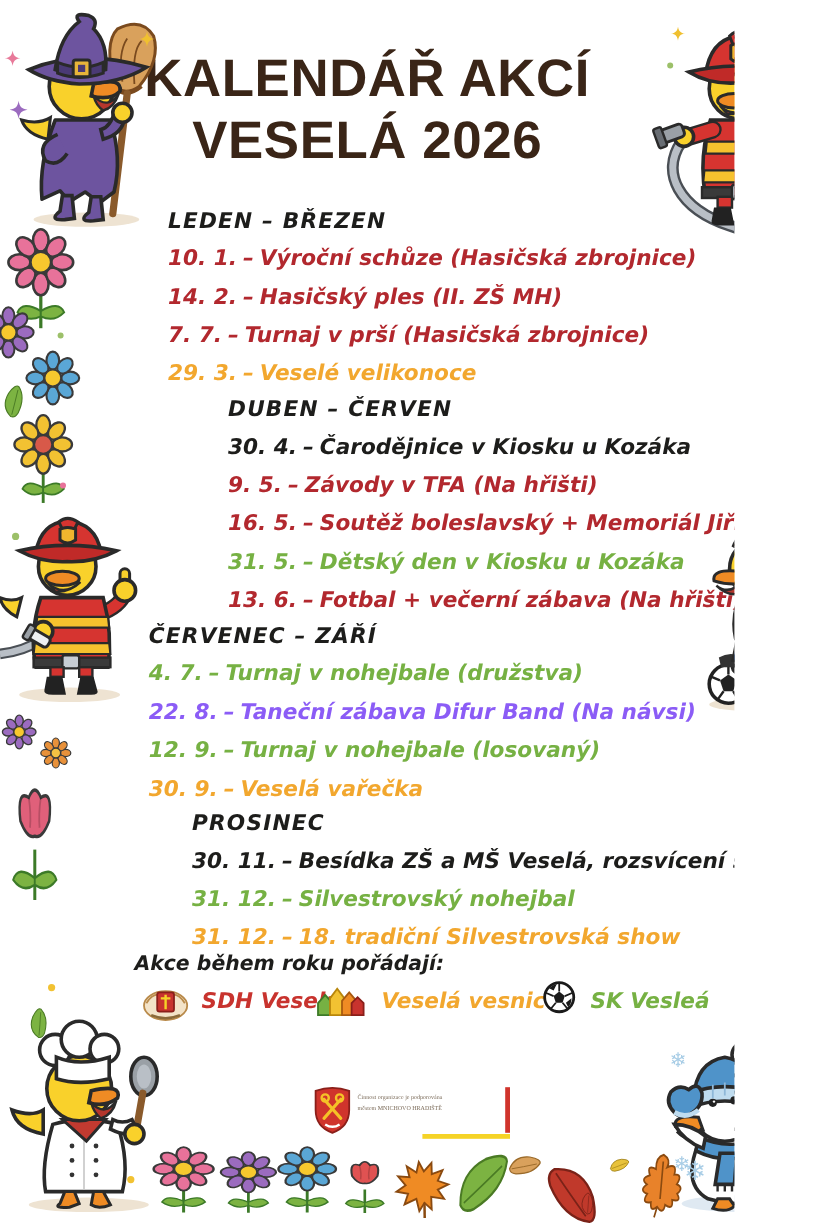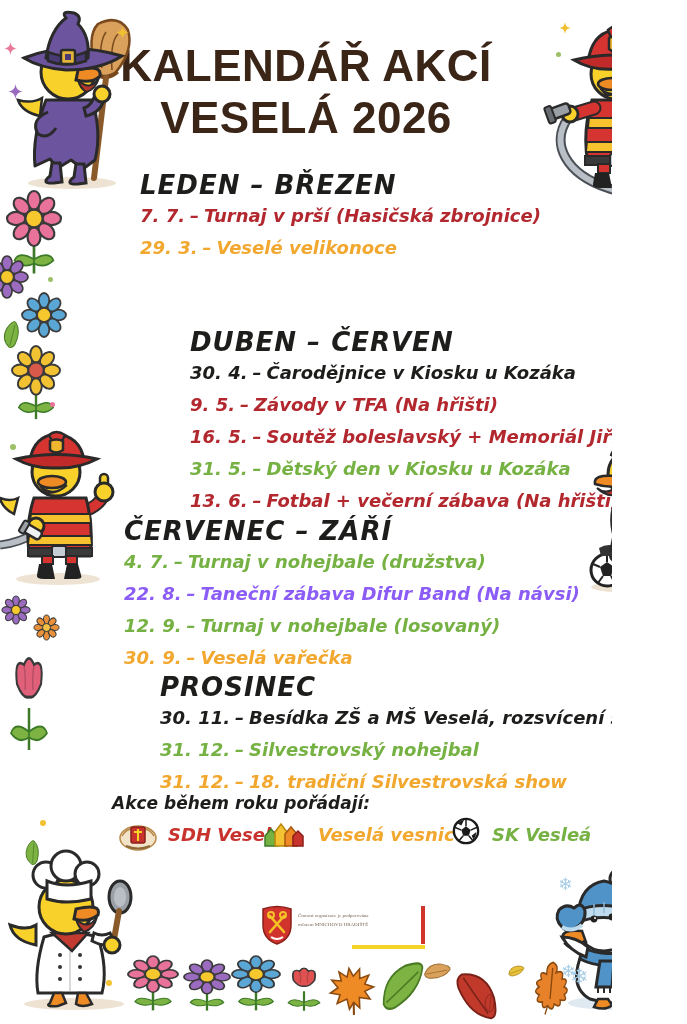--- a/index.html
+++ b/index.html
@@ -3,21 +3,21 @@
 <meta charset="utf-8">
 <style>
   html,body{margin:0;padding:0;background:#fff;}
   .poster{position:relative;width:612px;height:1024px;background:#ffffff;overflow:hidden;
           font-family:"DejaVu Sans",sans-serif;}
   .deco{position:absolute;overflow:visible;}
   .title{position:absolute;left:0;right:0;top:40px;text-align:center;
          font-family:"Liberation Sans",sans-serif;font-weight:900;font-size:44px;
          line-height:1.18;color:#3a2517;letter-spacing:.5px;}
   .section{position:absolute;}
-  .section-header{font-style:italic;font-weight:700;font-size:26px;color:#1d1d1b;
+  .section-header{font-style:italic;font-weight:700;font-size:18px;color:#1d1d1b;
                   letter-spacing:1px;line-height:30px;white-space:nowrap;}
   .event{font-style:italic;font-weight:700;font-size:18px;line-height:32px;white-space:nowrap;}
   .event .dash{margin:0 5px;}
   .org-label{position:absolute;left:112px;top:793px;font-style:italic;font-weight:700;
              font-size:17px;color:#1d1d1b;}
   .org-name{position:absolute;font-style:italic;font-weight:700;font-size:18px;white-space:nowrap;}
   .support-text{position:absolute;left:298px;top:911px;width:140px;font-size:5px;
                 line-height:9px;color:#7a6a58;font-family:"Liberation Serif",serif;}
   .redbar{position:absolute;left:421px;top:906px;width:4px;height:38px;background:#d0342c;}
   .yellowline{position:absolute;left:352px;top:945px;width:73px;height:4px;background:#f5d327;}
@@ -80,20 +80,22 @@
     </defs>
   </svg>
 
   <div class="title">
     <div>KALENDÁŘ AKCÍ</div>
     <div>VESELÁ 2026</div>
   </div>
 
   <div class="section" style="left:140px;top:170px">
     <div class="section-header">LEDEN – BŘEZEN</div>
+    <div class="event" style="color: rgb(178, 40, 46);"><span>10. 1.</span><span class="dash">–</span><span>Výroční schůze (Hasičská zbrojnice)</span></div>
+    <div class="event" style="color: rgb(178, 40, 46);"><span>14. 2.</span><span class="dash">–</span><span>Hasičský ples (II. ZŠ MH)</span></div>
     <div class="event" style="color: rgb(178, 40, 46);"><span>7. 7.</span><span class="dash">–</span><span>Turnaj v prší (Hasičská zbrojnice)</span></div>
     <div class="event" style="color: rgb(242, 167, 46);"><span>29. 3.</span><span class="dash">–</span><span>Veselé velikonoce</span></div>
   </div>
 
   <div class="section" style="left:190px;top:327px">
     <div class="section-header">DUBEN – ČERVEN</div>
     <div class="event" style="color: rgb(29, 29, 27);"><span>30. 4.</span><span class="dash">–</span><span>Čarodějnice v Kiosku u Kozáka</span></div>
     <div class="event" style="color: rgb(178, 40, 46);"><span>9. 5.</span><span class="dash">–</span><span>Závody v TFA (Na hřišti)</span></div>
     <div class="event" style="color: rgb(178, 40, 46);"><span>16. 5.</span><span class="dash">–</span><span>Soutěž boleslavský + Memoriál Jiřího Bočka</span></div>
     <div class="event" style="color: rgb(118, 177, 67);"><span>31. 5.</span><span class="dash">–</span><span>Dětský den v Kiosku u Kozáka</span></div>

